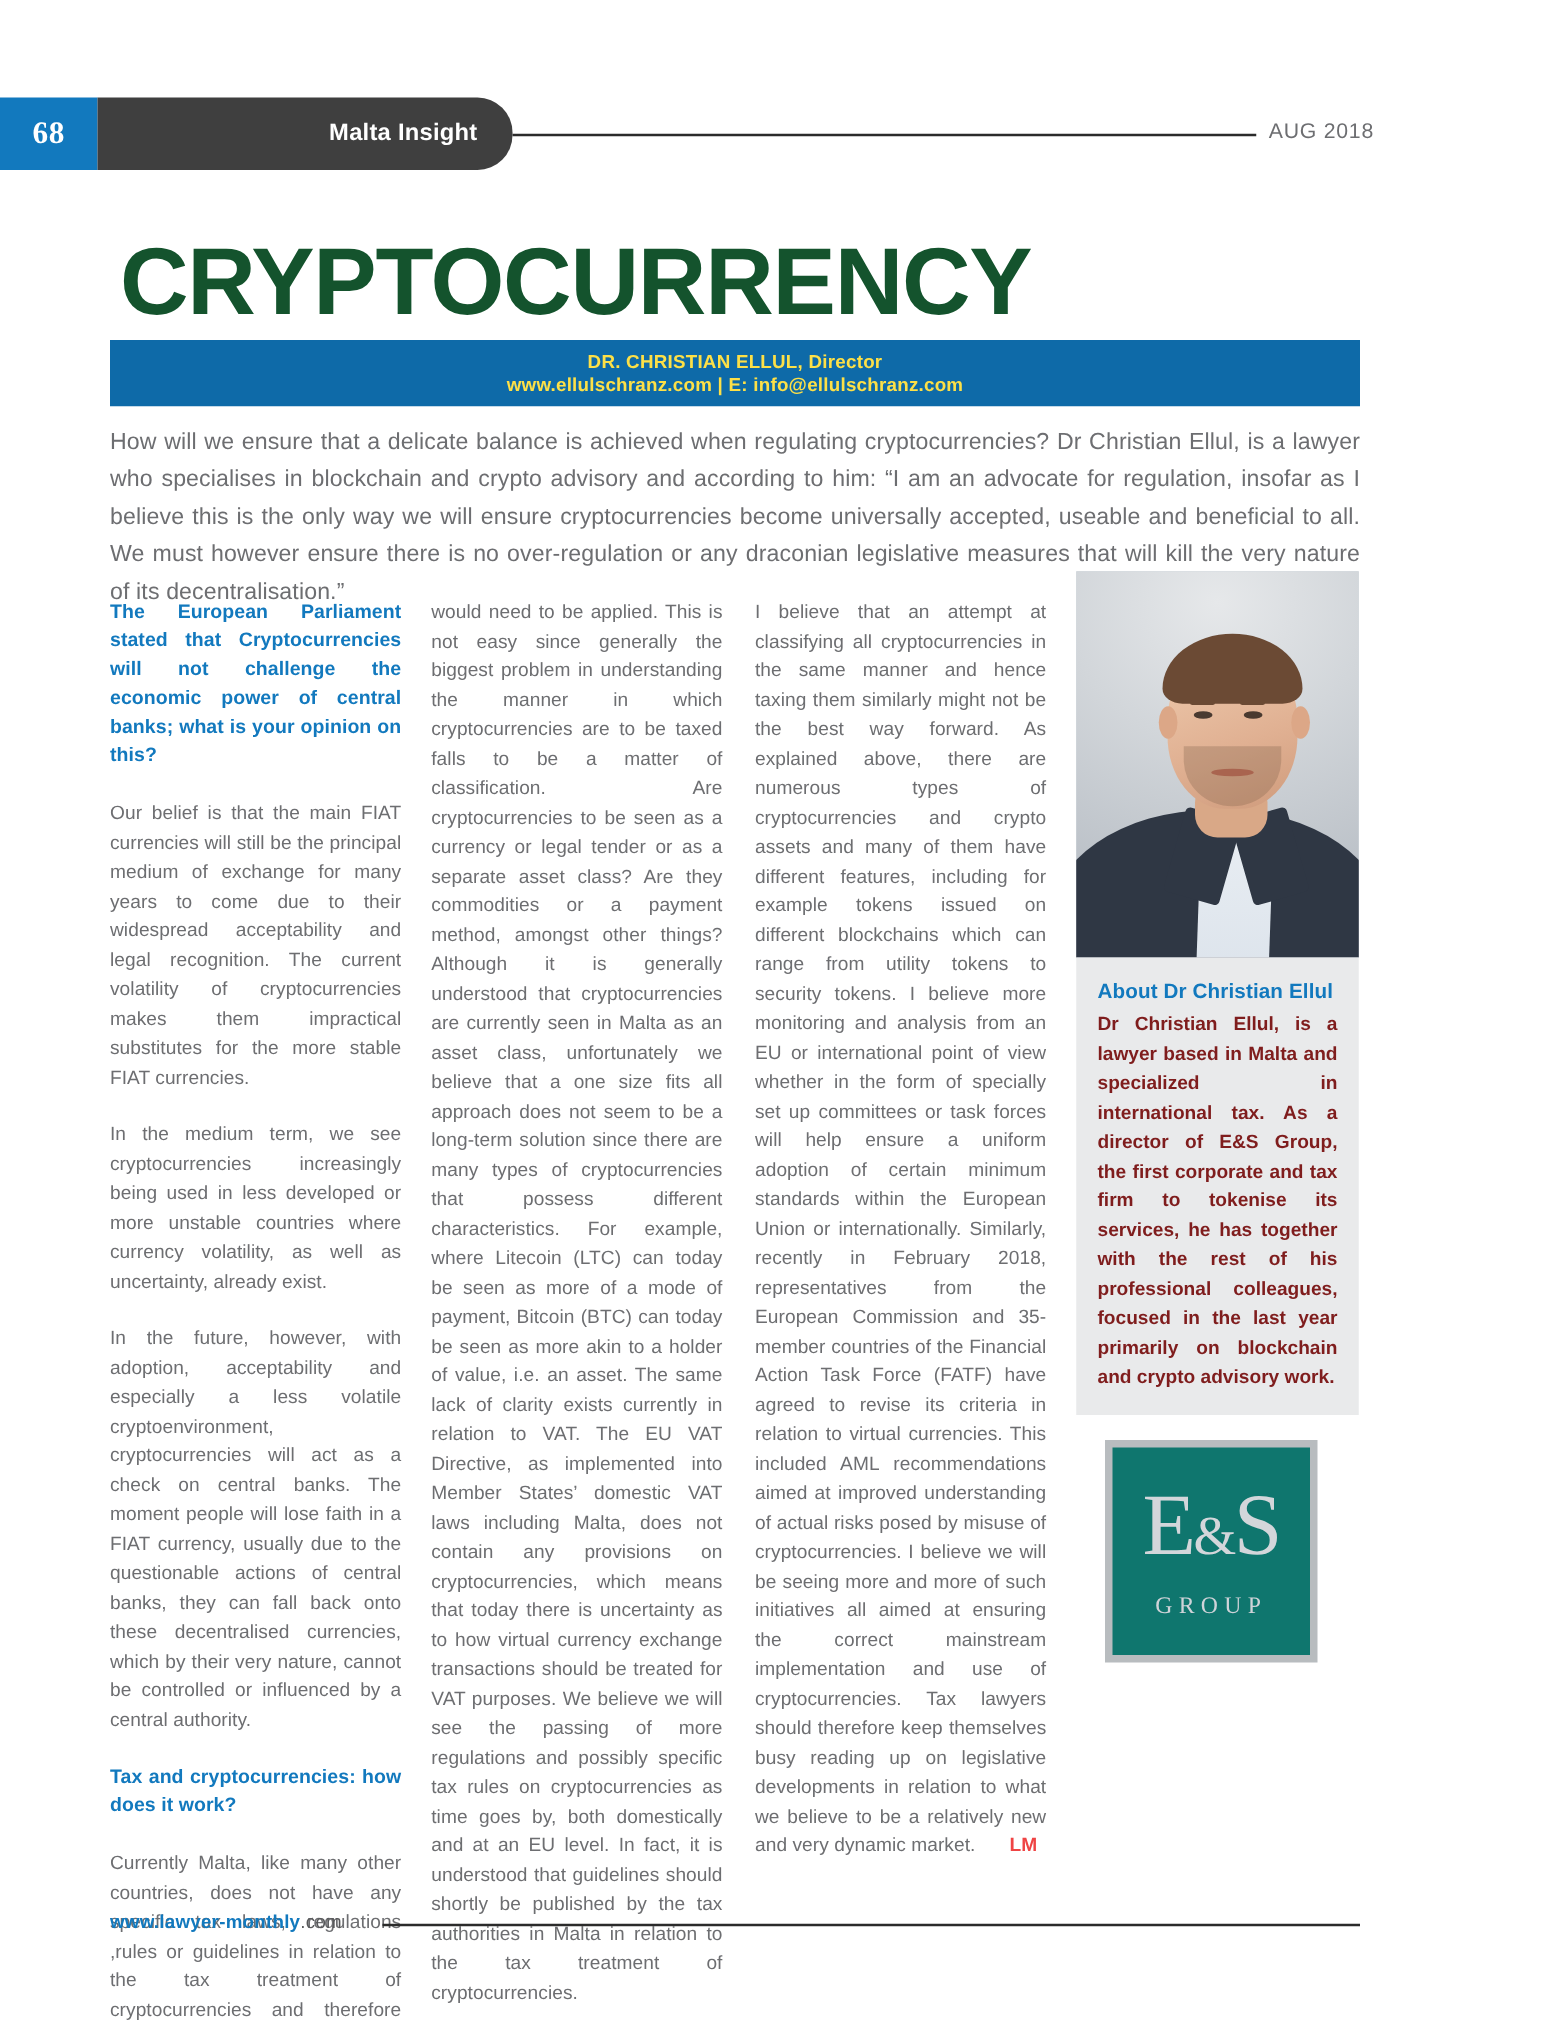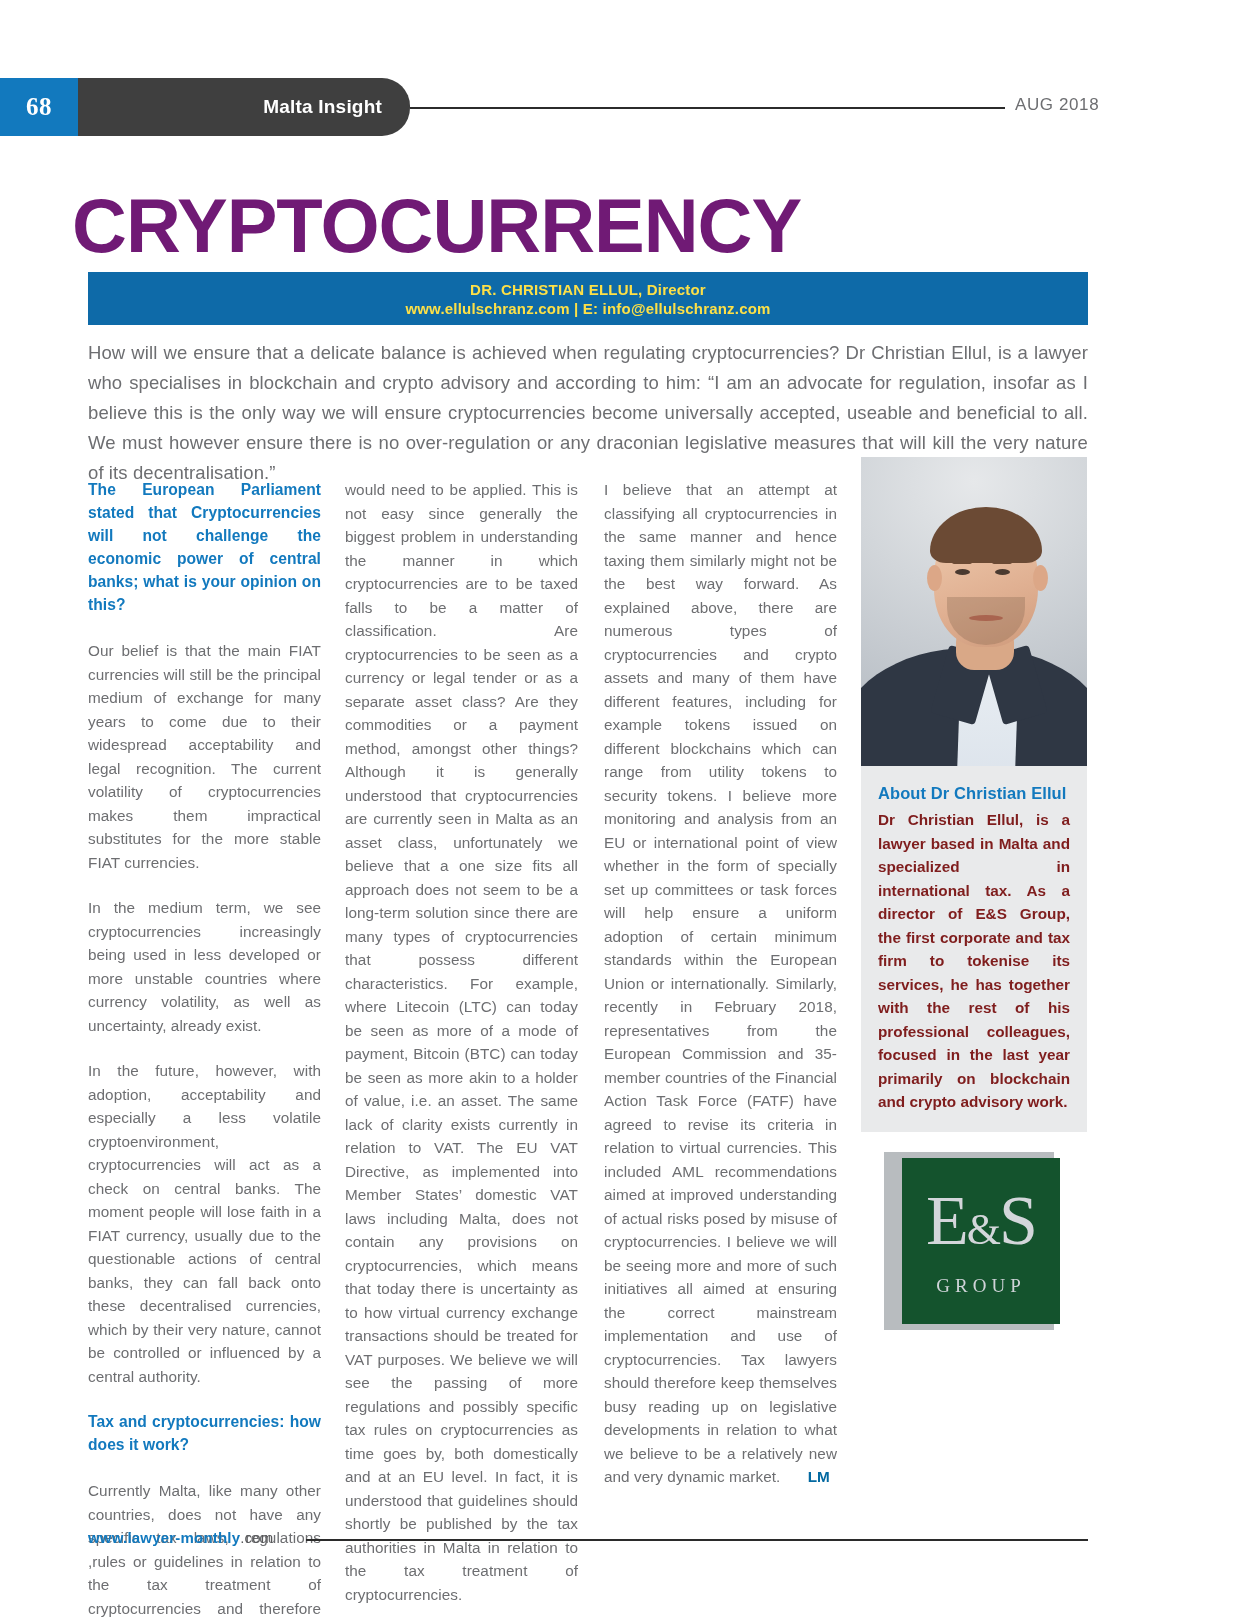--- a/index.html
+++ b/index.html
@@ -71,26 +71,26 @@
     left: 1015px;
     top: 17px;
     font-size: 17px;
     color: #6d6e71;
     letter-spacing: 0.6px;
   }
 
   
   .title {
     position: absolute;
-    left: 72px;
+    left: 96px;
     top: 186px;
     font-size: 76px;
     line-height: 80px;
     font-weight: bold;
-    color: #701a75;
+    color: #14532d;
     letter-spacing: -1px;
     font-stretch: condensed;
     transform: scaleX(1.0);
     transform-origin: left top;
   }
 
   .byline-bar {
     position: absolute;
     left: 88px;
     top: 272px;
@@ -146,21 +146,21 @@
 
   .qhead {
     color: #1279be;
     font-weight: bold;
     font-size: 15.6px;
     line-height: 23px;
     margin-bottom: 23px;
     text-align: justify;
   }
   .lm-tag {
-    color: #0369a1;
+    color: #ef4444;
     font-weight: bold;
     padding-left: 23px;
   }
 
   
   .portrait {
     position: absolute;
     left: 861px;
     top: 457px;
     width: 226px;
@@ -315,26 +315,25 @@
     left: 884px;
     top: 1152px;
     width: 170px;
     height: 178px;
     background: #b8bcbf;
     padding: 6px;
   }
   .es-inner {
     width: 100%;
     height: 100%;
-    background: #14532d;
+    background: #0f766e;
     display: flex;
     flex-direction: column;
     align-items: center;
     justify-content: center;
-    margin-left: 12px;
   }
   .es-mark {
     font-family: "Liberation Serif", serif;
     color: #d3d6da;
     font-size: 70px;
     line-height: 70px;
     letter-spacing: -2px;
   }
   .es-mark .amp { font-size: 44px; }
   .es-sub {

